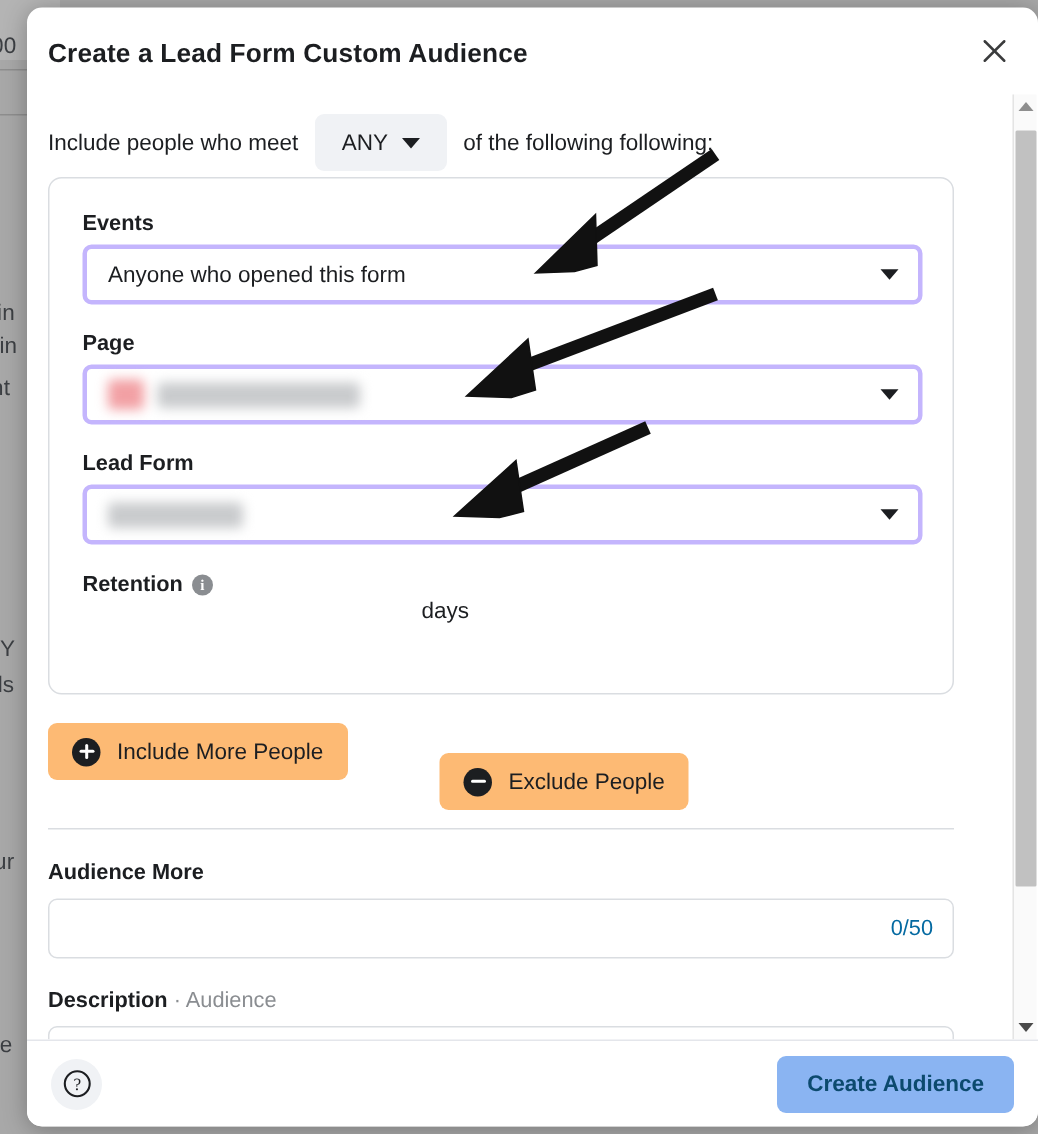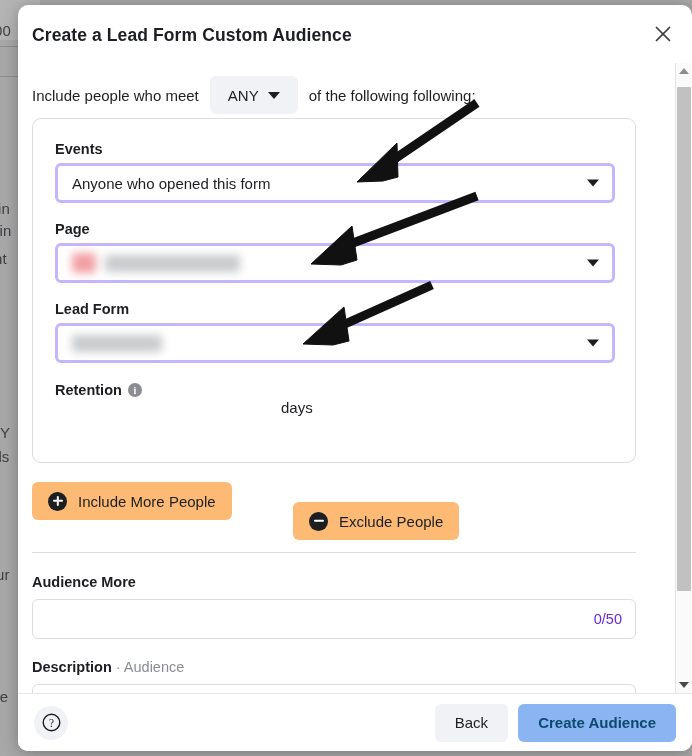--- a/index.html
+++ b/index.html
@@ -188,21 +188,21 @@
   .text-input {
     position: absolute;
     width: 604px; height: 40px;
     border: 1px solid #dadde1; border-radius: 6px;
     background: #fff;
     cursor: text;
   }
   .counter {
     position: absolute; right: 13px; top: 50%;
     transform: translateY(-50%);
-    font-size: 14.5px; color: #6d28d9;
+    font-size: 14.5px; color: #0369a1;
   }
 
   
   .sb-track {
     position: absolute; right: 1px; top: 58px;
     width: 16px; height: 630px;
     background: #fafafa;
     border-left: 1px solid #e4e4e4;
     cursor: default;
   }
@@ -378,21 +378,20 @@
         </div>
     </div>
 
     <div class="modal-footer">
       <div class="help-btn">
         <svg width="21" height="21" viewBox="0 0 21 21" aria-hidden="true">
           <circle cx="10.5" cy="10.5" r="8.3" fill="none" stroke="#1c1e21" stroke-width="1.4"></circle>
           <text x="10.5" y="14.6" text-anchor="middle" font-family="Liberation Serif, serif" font-size="11.5" fill="#1c1e21">?</text>
         </svg>
       </div>
-      <div class="btn-back">Back</div>
       <div class="btn-create">Create Audience</div>
     </div>
 
   </div>
 
   <svg class="arrows" width="692" height="756">
     <g fill="#111111" stroke="#111111">
 
       <line x1="477" y1="103" x2="393" y2="160" stroke-width="9" stroke-linecap="butt"></line>
       <polygon points="357,182 397,143 398,177 383,181" stroke-width="1"></polygon>

